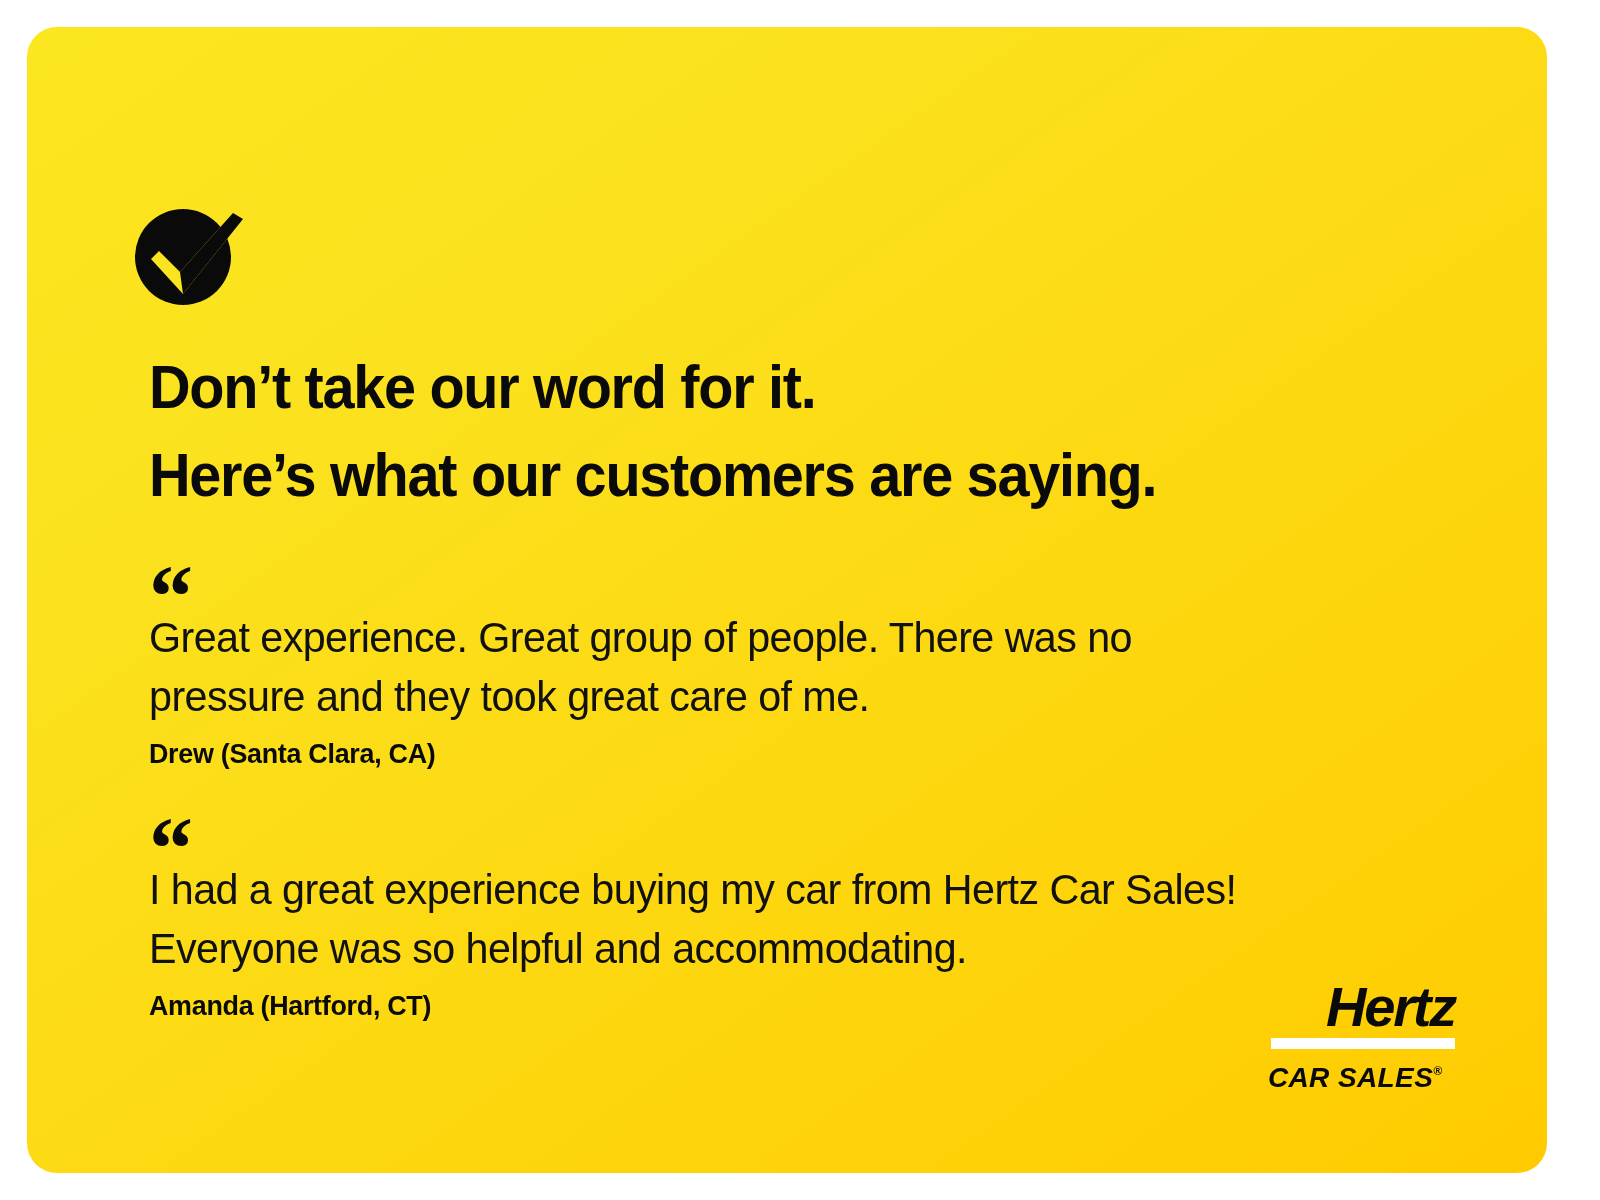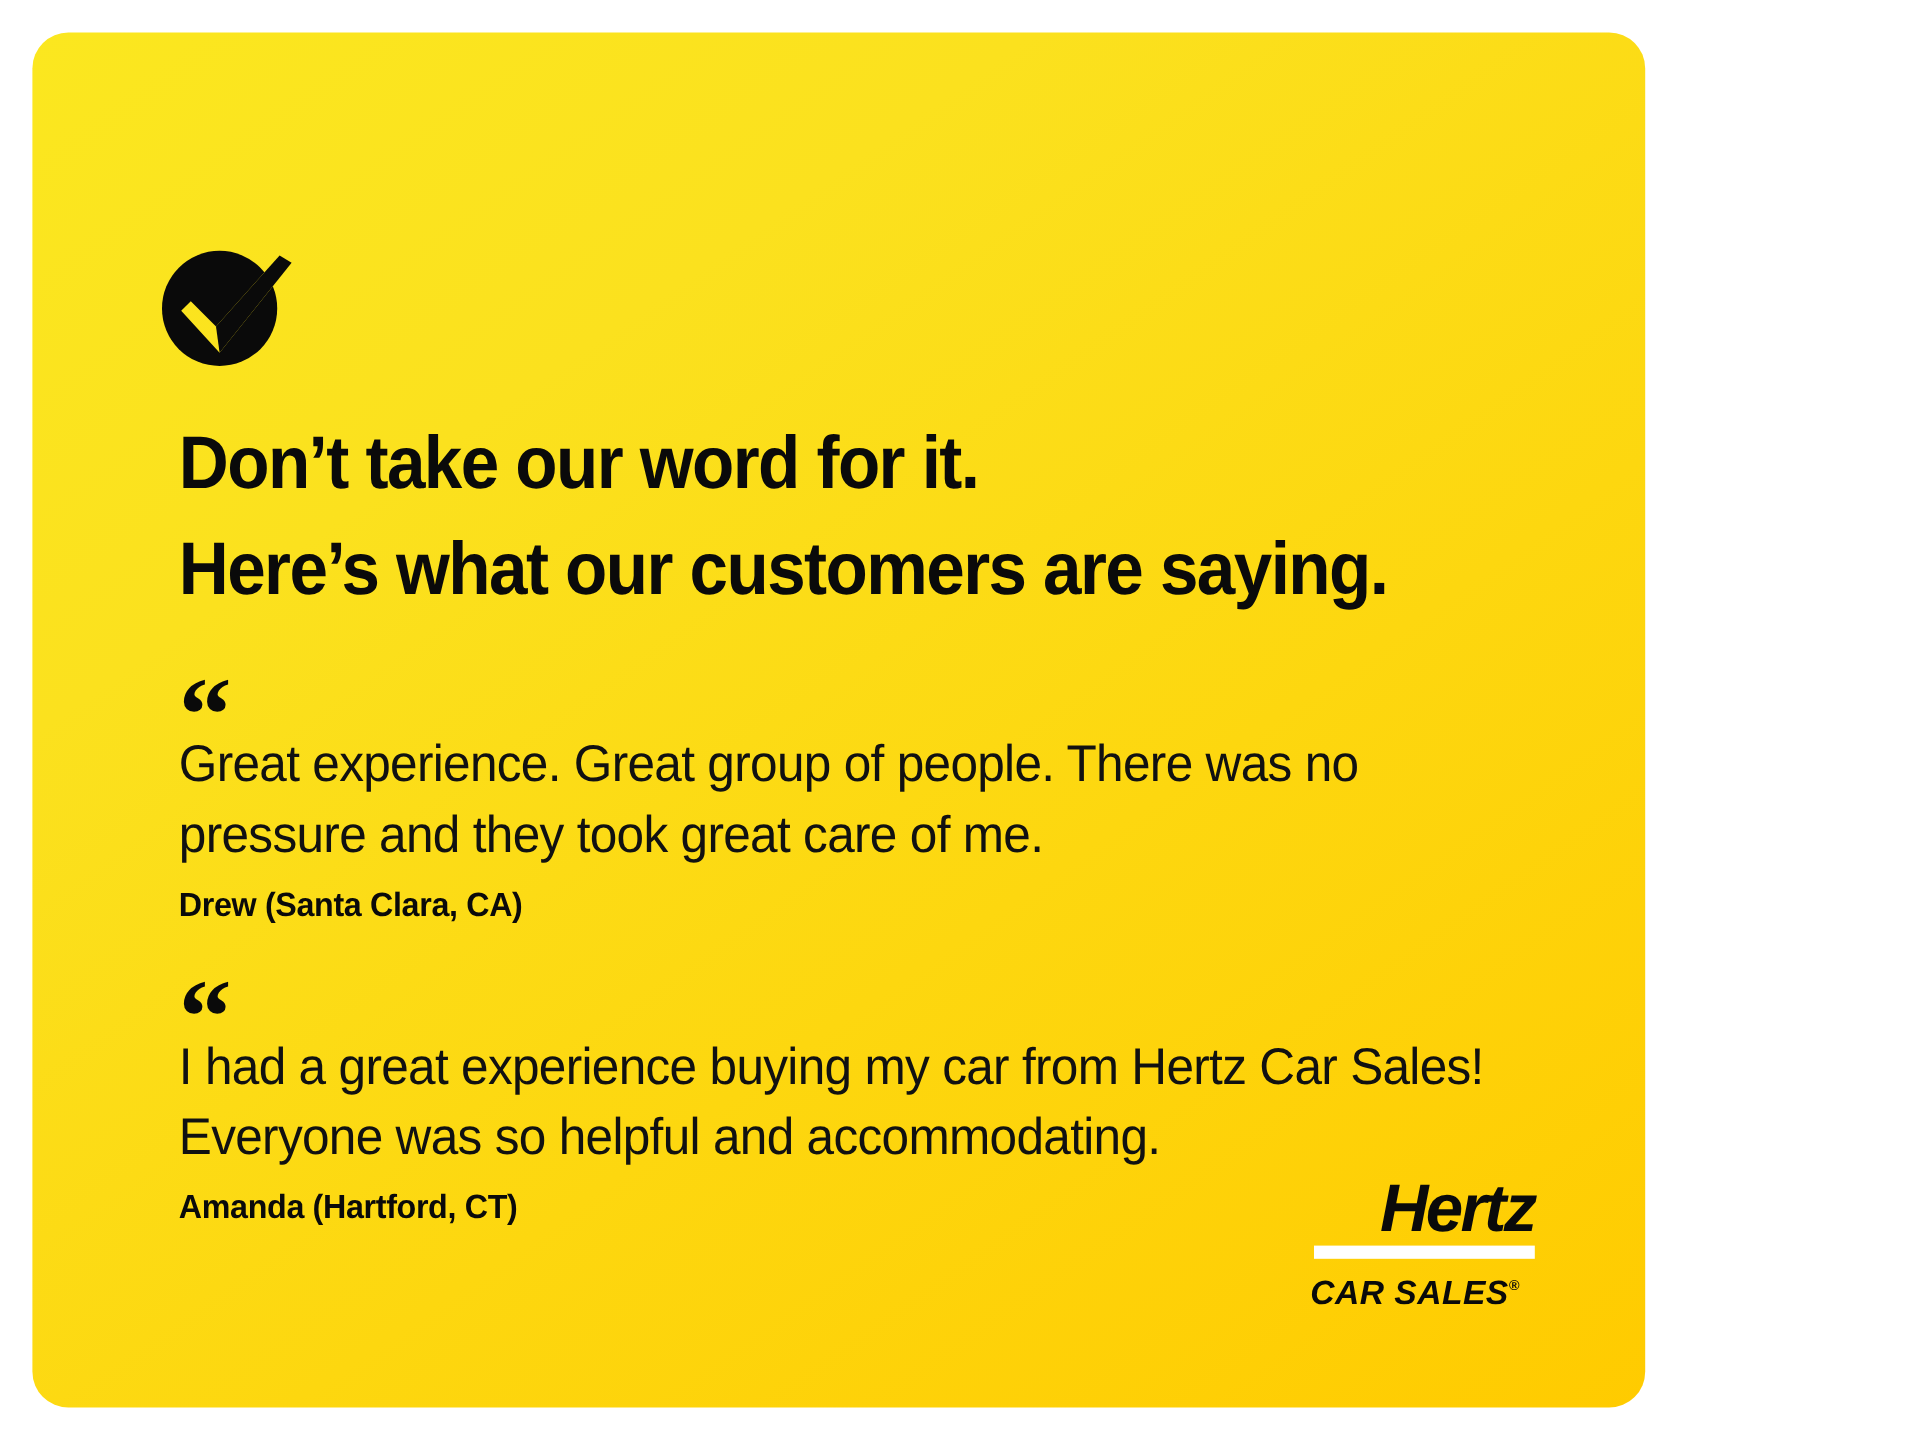--- a/index.html
+++ b/index.html
@@ -11,21 +11,21 @@
     width: 1600px;
     height: 1200px;
     font-family: "Liberation Sans", sans-serif;
     overflow: hidden;
   }
 
   .card {
     position: absolute;
     left: 27px;
     top: 27px;
-    width: 1344px;
+    width: 1520px;
     height: 1146px;
     border-radius: 30px;
     background: linear-gradient(145deg, #FBE71F 0%, #FBE11E 28%, #FDD70F 62%, #FFCB00 100%);
     overflow: hidden;
   }
 
   
   .badge {
     position: absolute;
     left: 98px;

